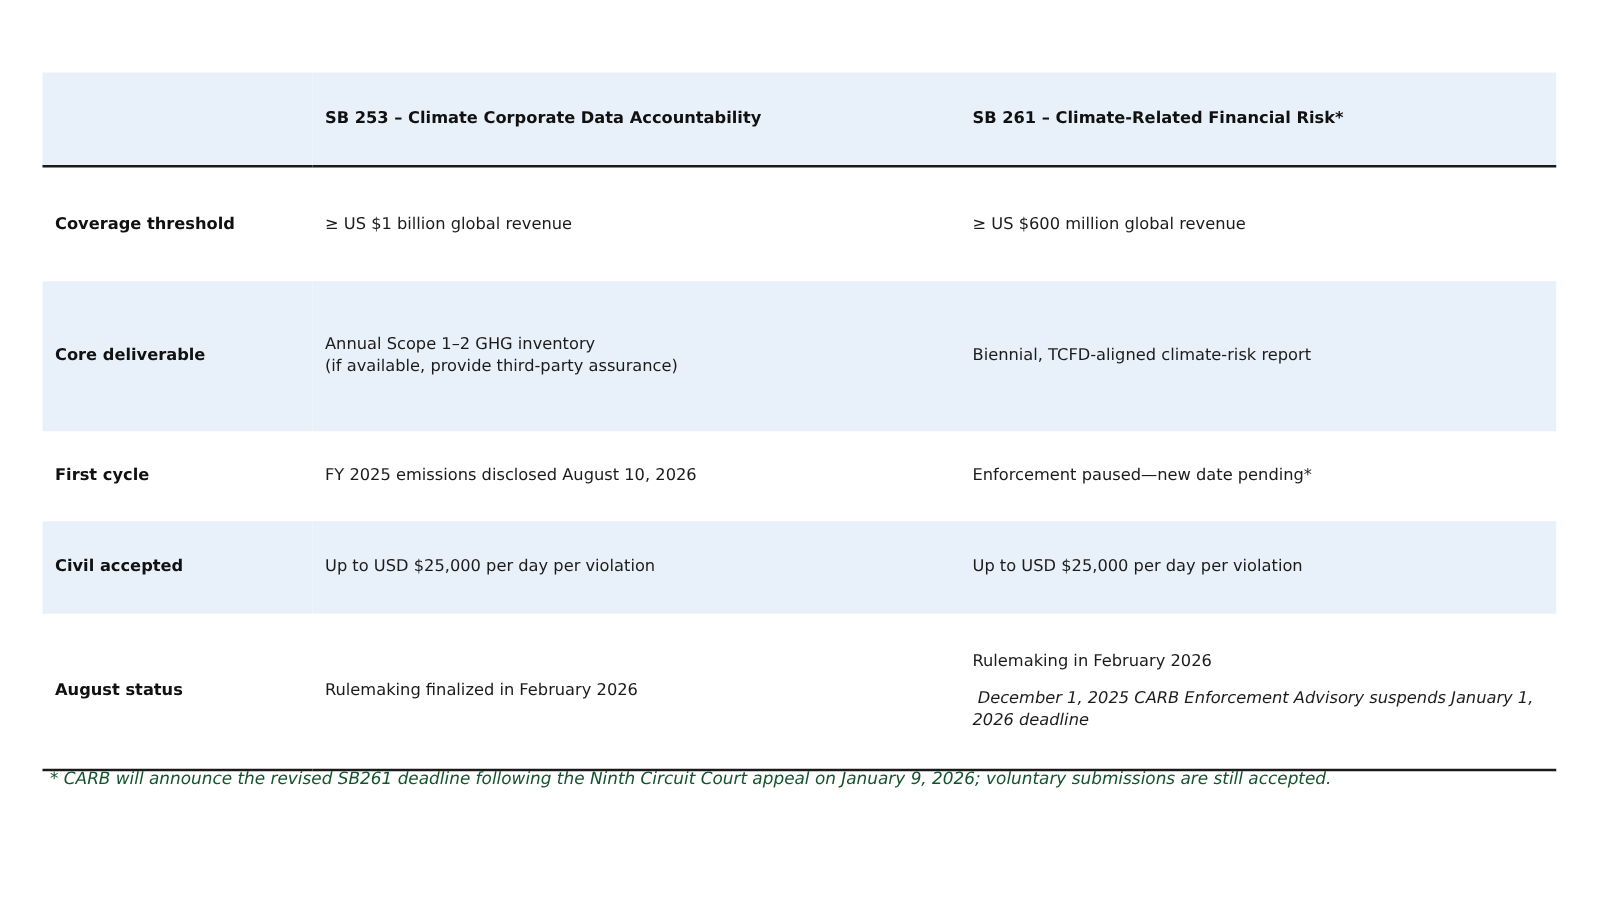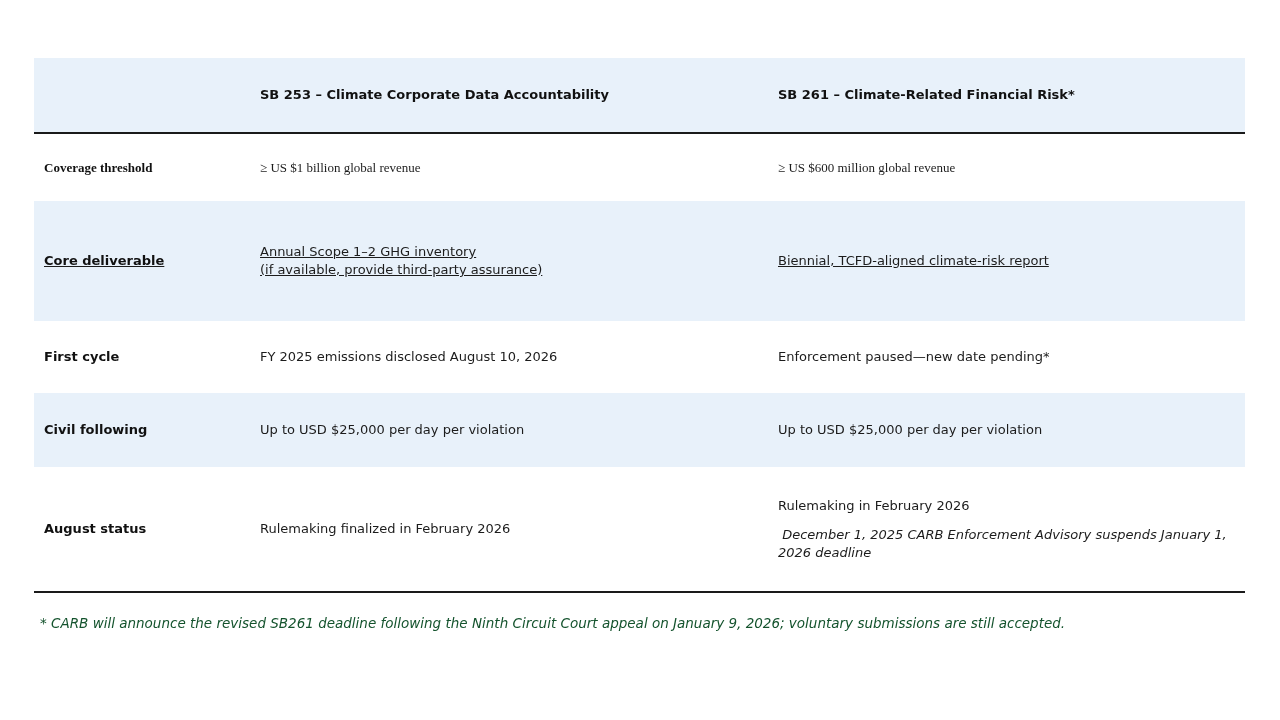--- a/index.html
+++ b/index.html
@@ -46,22 +46,22 @@
     color: #111111;
     border-bottom: 2px solid #1a1a1a;
   }
   tr.stripe {
     background: #e8f1fa;
   }
   td.row-label {
     font-weight: bold;
     color: #111111;
   }
-  tr.r-coverage  { height: 68px; font-family: Liberation Serif, serif; }
-  tr.r-deliver   { height: 120px; text-decoration: underline; }
+  tr.r-coverage  { height: 92px; }
+  tr.r-deliver   { height: 120px; }
   tr.r-first     { height: 72px; }
   tr.r-penalties { height: 74px; }
   tr.r-status    { height: 125px; }
   .cell-line { display: block; }
   .status-note {
     display: block;
     font-style: italic;
     margin-top: 11px;
     white-space: pre-wrap;
   }
@@ -109,21 +109,21 @@
             <span class="cell-line">(if available, provide third-party assurance)</span>
           </td>
           <td>Biennial, TCFD-aligned climate-risk report</td>
         </tr>
         <tr class="r-first">
           <td class="row-label">First cycle</td>
           <td>FY 2025 emissions disclosed August 10, 2026</td>
           <td>Enforcement paused—new date pending*</td>
         </tr>
         <tr class="r-penalties stripe">
-          <td class="row-label">Civil following</td>
+          <td class="row-label">Civil accepted</td>
           <td>Up to USD $25,000 per day per violation</td>
           <td>Up to USD $25,000 per day per violation</td>
         </tr>
         <tr class="r-status">
           <td class="row-label">August status</td>
           <td>Rulemaking finalized in February 2026</td>
           <td>
             <span class="cell-line">Rulemaking in February 2026</span>
             <span class="status-note"> December 1, 2025 CARB Enforcement Advisory suspends January 1, 2026 deadline</span>
           </td>

